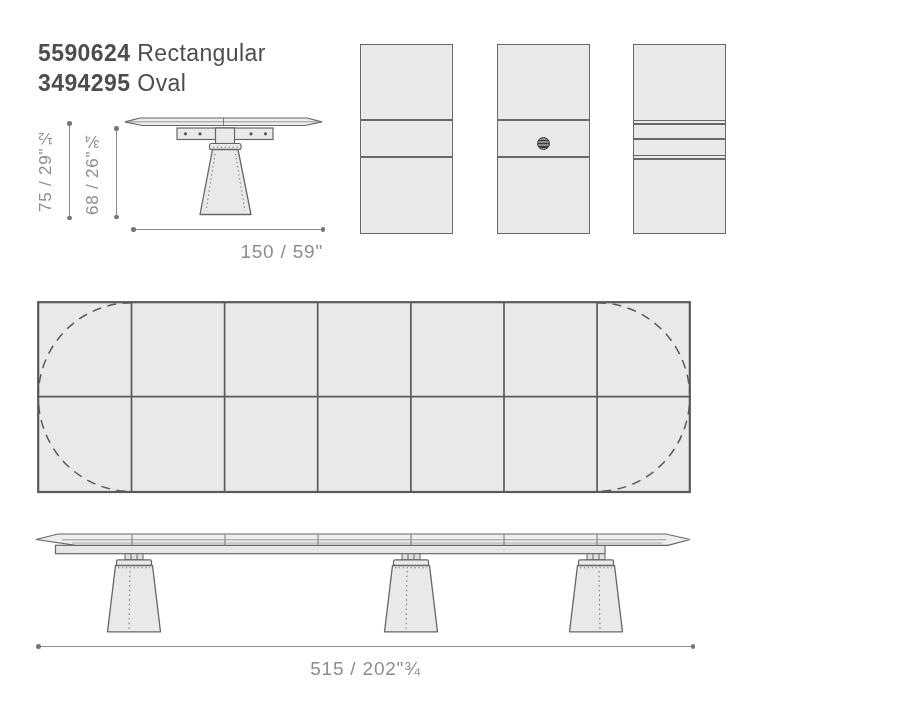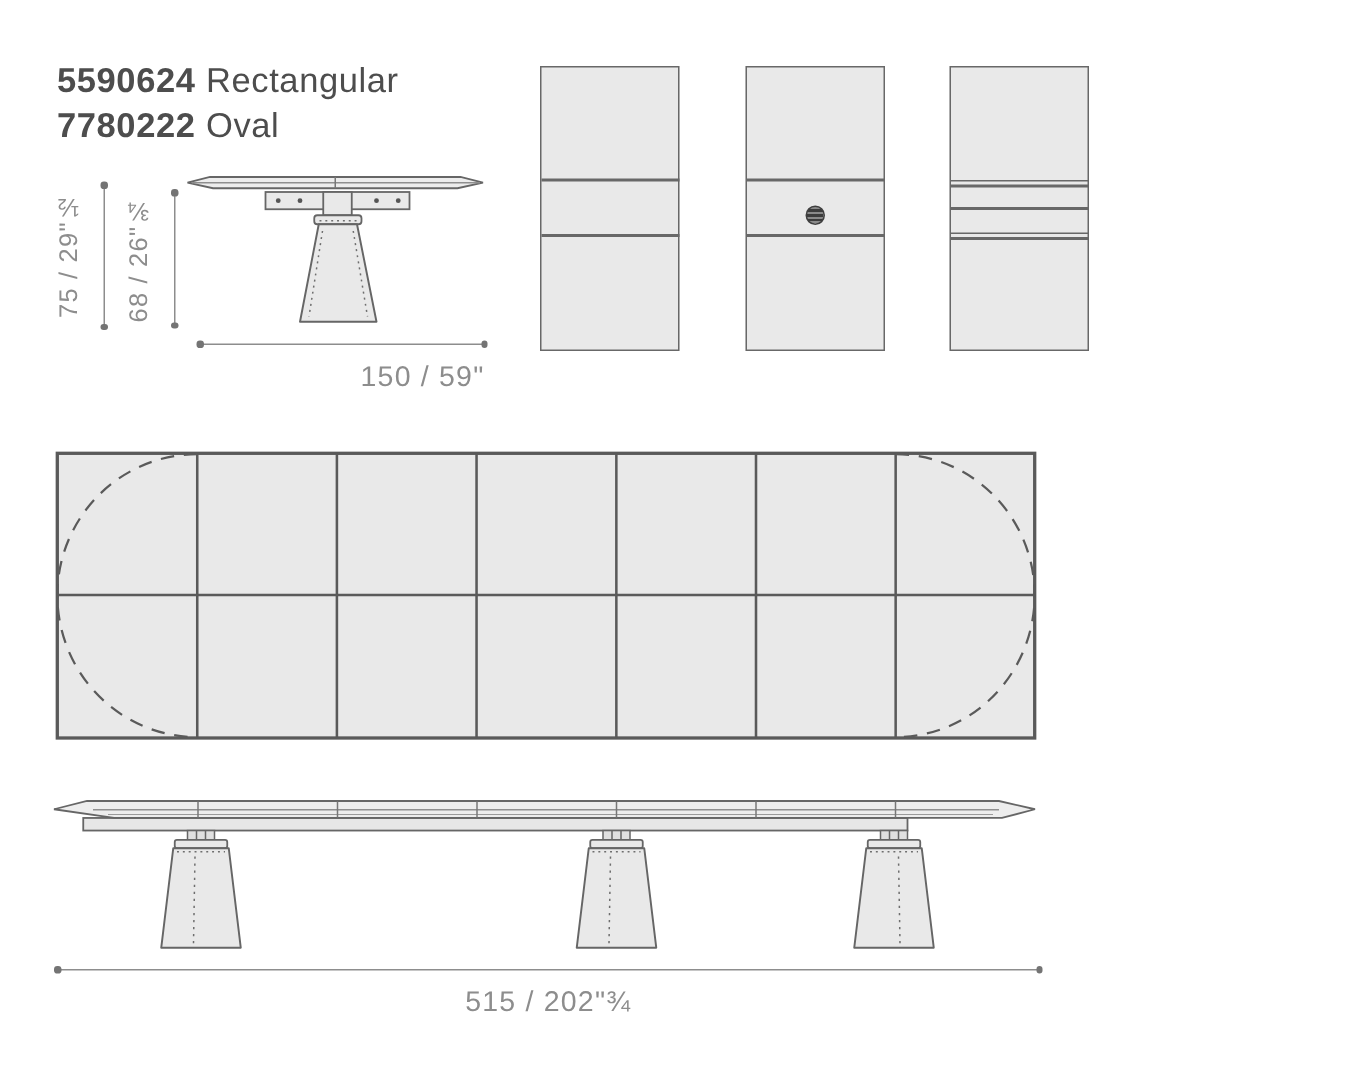--- a/index.html
+++ b/index.html
@@ -46,21 +46,21 @@
 </head>
 <body>
 
 <div class="canvas">
 
   <div class="title-block">
     <div class="title-row">
       <span class="code">5590624</span><span>Rectangular</span>
     </div>
     <div class="title-row">
-      <span class="code">7780222</span><span>Oval</span>
+      <span class="code">3494295</span><span>Oval</span>
     </div>
   </div>
 
   <div class="dim-label vertical" style="left:34px;top:121px;width:24px;height:97px;">75 / 29"½</div>
   <div class="dim-line v" style="left:69px;top:123px;height:95px;"></div>
 
   <div class="dim-label vertical" style="left:81px;top:126px;width:24px;height:93px;">68 / 26"¾</div>
   <div class="dim-line v" style="left:116px;top:128px;height:89px;"></div>
 
   <svg style="left:118px;top:112px;width:212px;height:110px;" viewBox="118 112 212 110">

